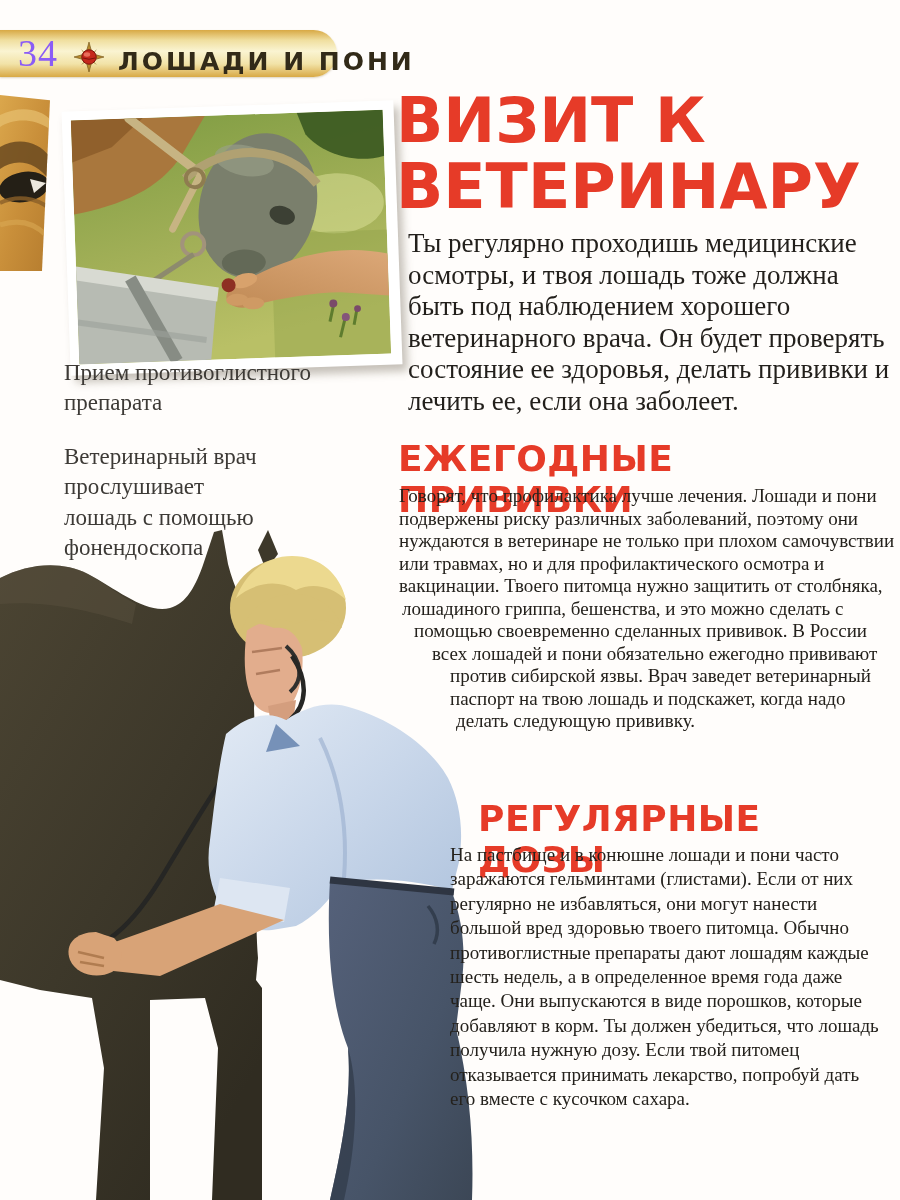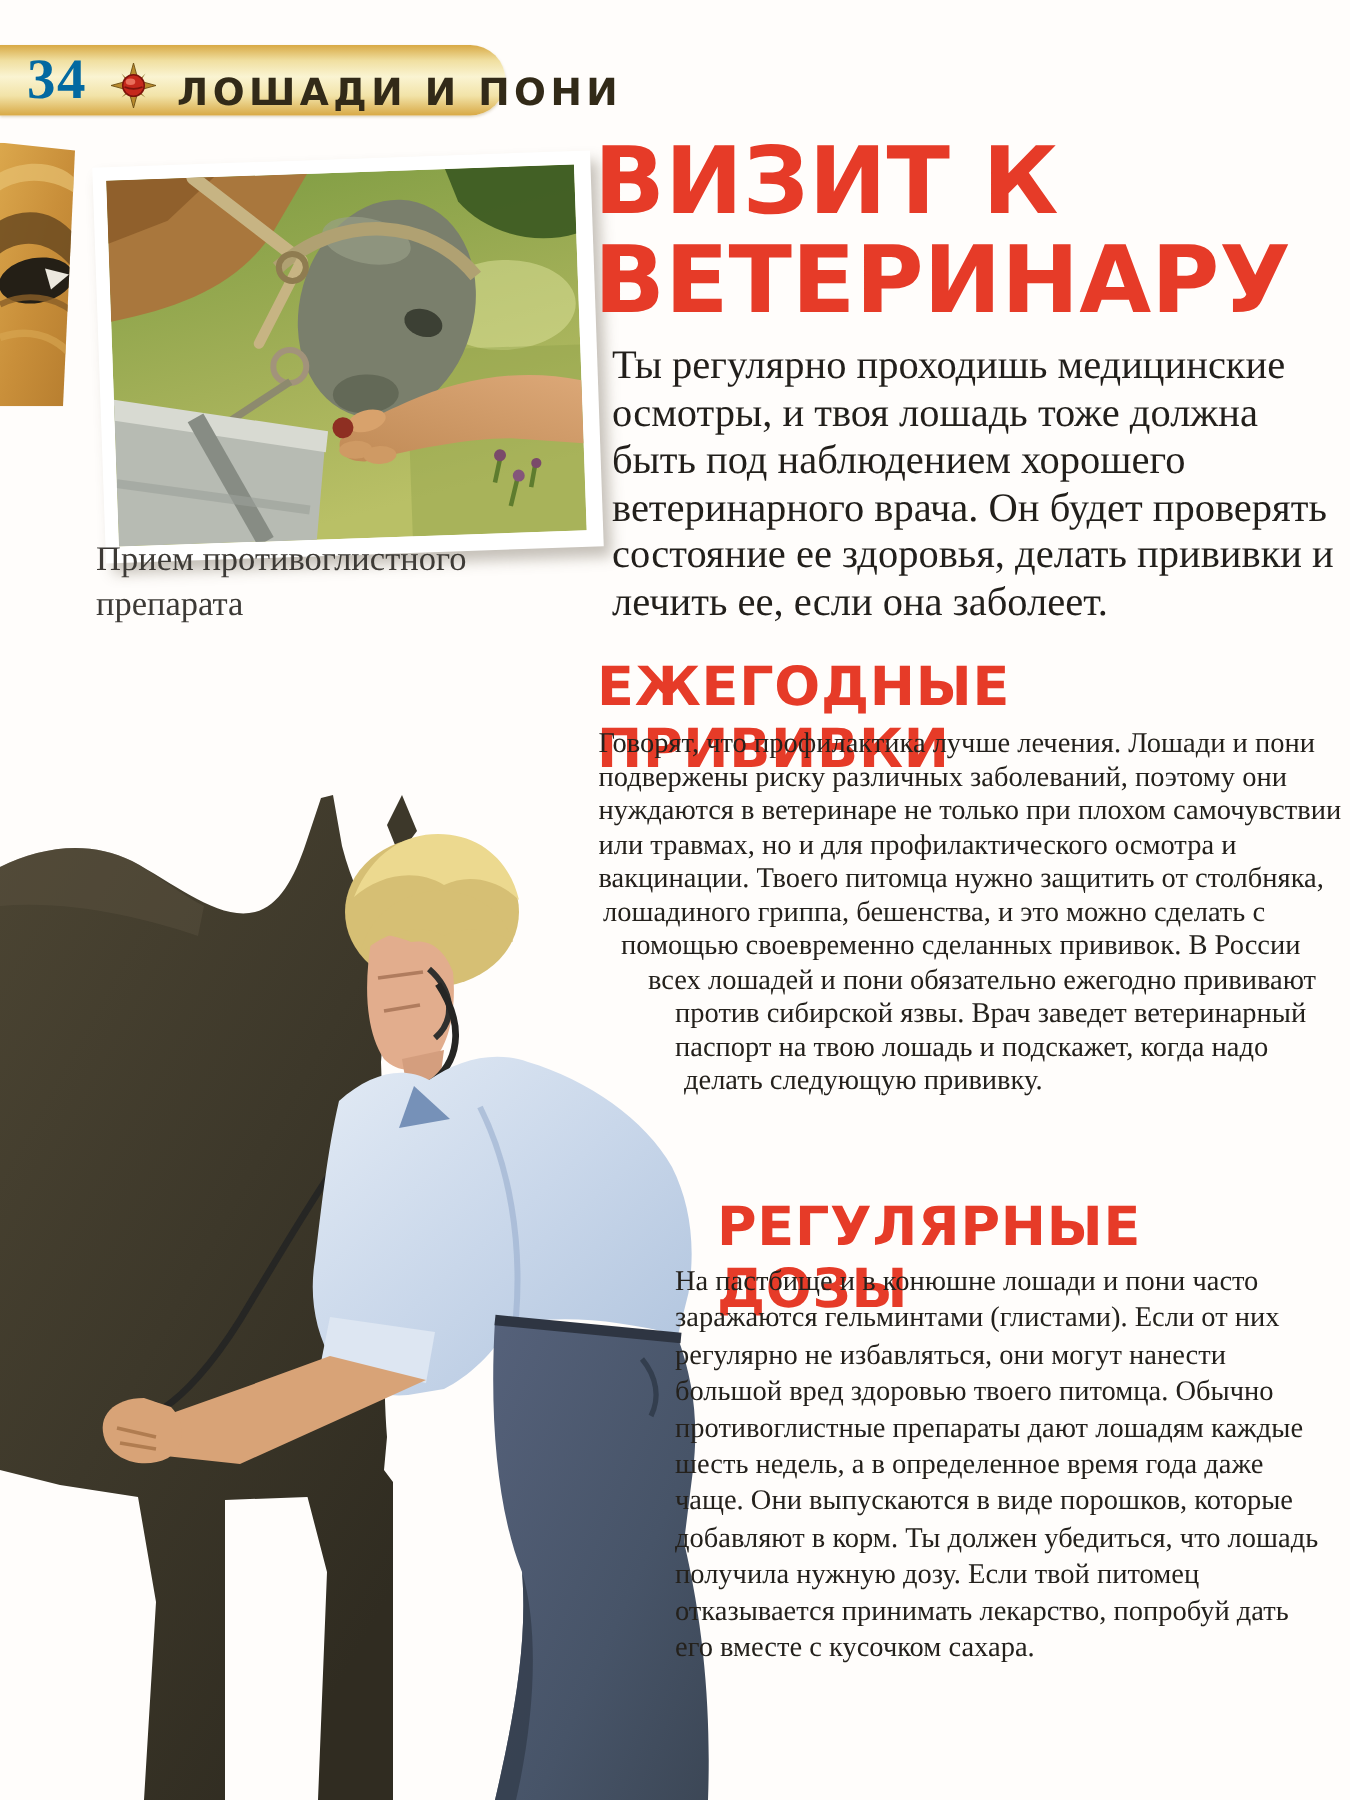--- a/index.html
+++ b/index.html
@@ -9,21 +9,21 @@
   }
   html,body{margin:0;padding:0;background:#ffffff;}
   .page{position:relative;width:900px;height:1200px;background:#fffdfb;overflow:hidden;
         font-family:"Liberation Serif", serif;color:var(--text-dark);}
   
   .band{position:absolute;left:0;top:30px;width:337px;height:47px;
         border-radius:0 24px 24px 0;
         background:linear-gradient(to bottom,#d8a945 0%,#f0dfa0 22%,#faf4d2 45%,#f2e3a8 72%,#d8a945 100%);
         box-shadow:0 1px 2px rgba(120,90,20,.25);}
   .page-num{position:absolute;left:18px;top:31px;font-family:"Liberation Serif",serif;
-        font-weight:bold;font-size:38px;color:#0369a1;letter-spacing:1px;}
+        font-weight:normal;font-size:38px;color:#8b5cf6;letter-spacing:1px;}
   .compass{position:absolute;left:74px;top:42px;width:30px;height:30px;}
   .band-title{position:absolute;left:118px;top:47px;font-family:"DejaVu Sans",sans-serif;
         font-weight:bold;font-size:25px;letter-spacing:3px;color:#322a18;}
   
   .eye-photo{position:absolute;left:0;top:95px;width:50px;height:176px;
         clip-path:polygon(0 0,100% 3%,84% 100%,0 100%);}
   .feed-photo{position:absolute;left:66px;top:106px;width:314px;height:246px;
         background:#fff;padding:9px;transform:rotate(-2deg);
         box-shadow:5px 7px 9px rgba(90,80,60,.35);}
   .feed-photo svg{display:block;}
@@ -140,20 +140,21 @@
       <circle cx="152" cy="170" r="7" fill="#8e2f22"></circle>
 
       <path d="M252,210 l4,-16 M262,226 l5,-18 M276,214 l3,-14" stroke="#5e7c2e" stroke-width="3"></path>
       <circle cx="256" cy="192" r="4" fill="#7a4a6a"></circle>
         <circle cx="268" cy="206" r="4" fill="#84557a"></circle>
         <circle cx="280" cy="198" r="3.4" fill="#7a4a6a"></circle>
     </svg>
   </div>
 
   <div class="caption cap1">Прием противоглистного препарата</div>
+  <div class="caption cap2">Ветеринарный врач прослушивает лошадь с помощью фонендоскопа</div>
 
   <svg class="vet-photo" viewBox="0 0 480 672">
     <defs>
       <linearGradient id="horsebody" x1="0" y1="0" x2=".7" y2="1">
         <stop offset="0" stop-color="#4c4533"></stop>
           <stop offset=".55" stop-color="#3d382a"></stop>
           <stop offset="1" stop-color="#302c21"></stop>
       </linearGradient>
       <linearGradient id="shirt" x1="0" y1="0" x2="1" y2="1">
         <stop offset="0" stop-color="#e3ebf5"></stop>

